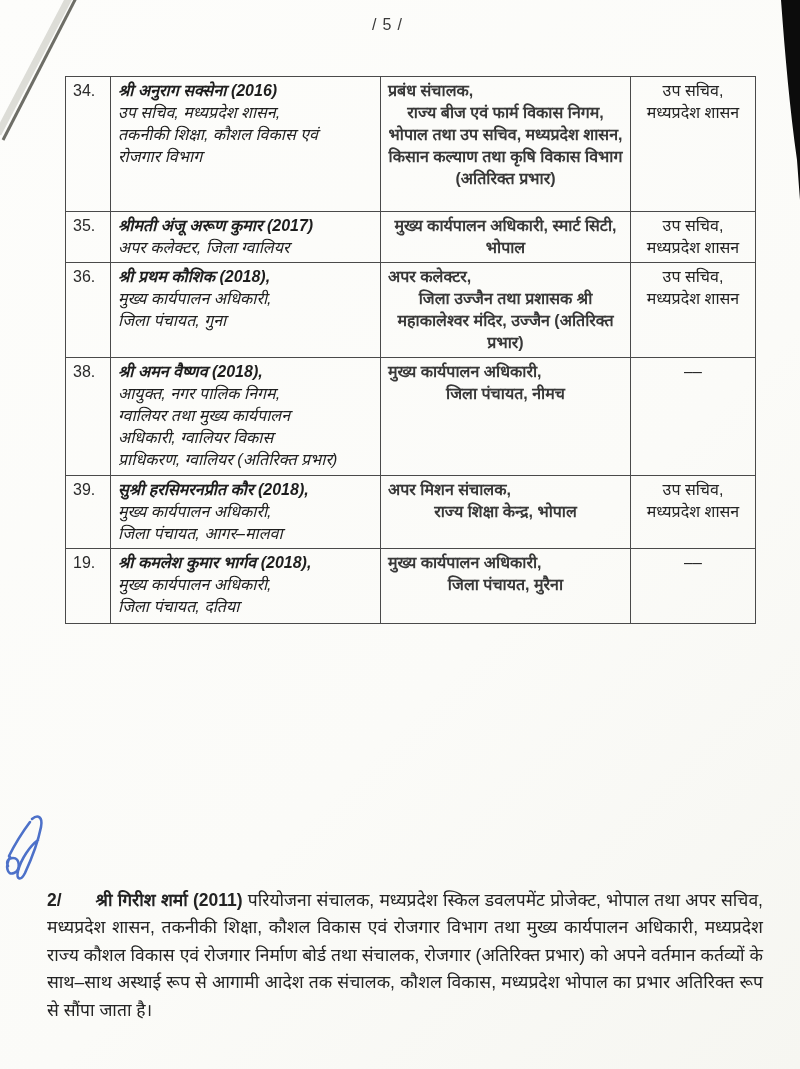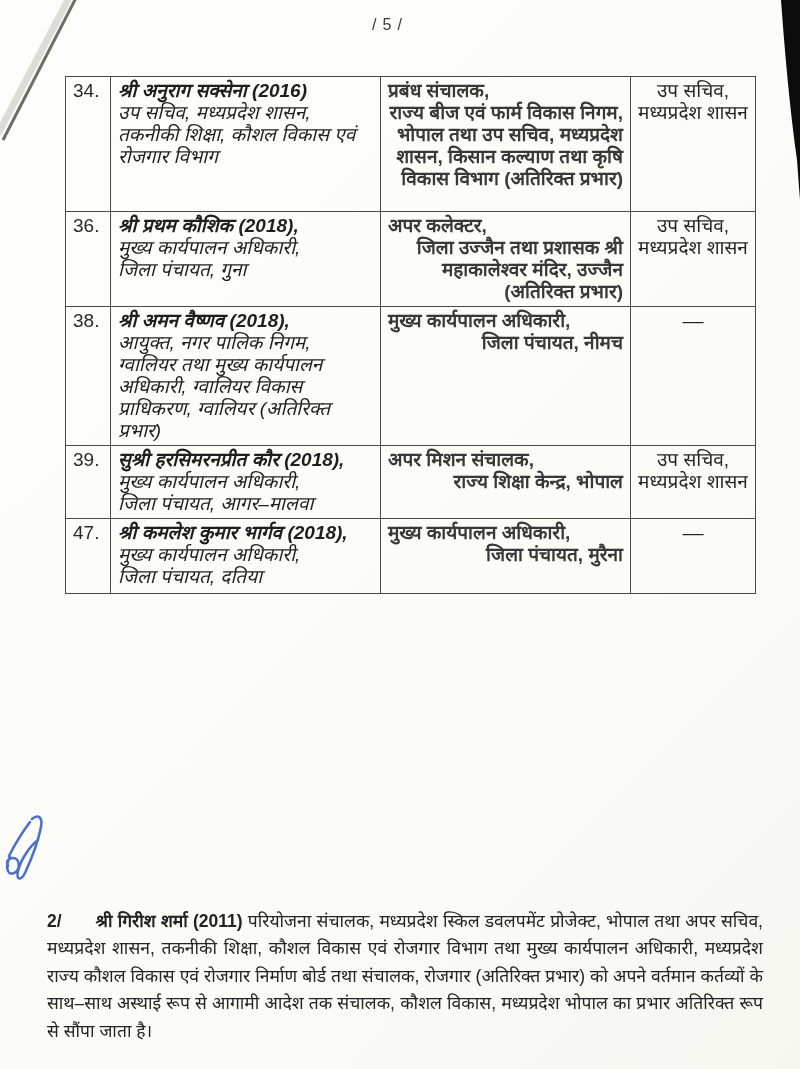--- a/index.html
+++ b/index.html
@@ -33,40 +33,40 @@
     position: absolute;
     left: 65px; top: 76px;
     width: 690px;
     border-collapse: collapse;
     table-layout: fixed;
   }
   table.officers td {
     border: 1px solid #4a4a4a;
     vertical-align: top;
     padding: 3px 7px 3px 7px;
-    font-size: 19px;
+    font-size: 16px;
     line-height: 22px;
   }
   td.sno {
     text-align: left;
     padding-left: 6px;
     font-size: 15px;
     color: #2a2a2a;
   }
   td.name-cell { color: #1e1e1e; font-style: italic; }
   td.post-cell { color: #383838; font-weight: bold; }
   td.post-cell .line { text-align: justify; }
-  td.post-cell .line:last-child { text-align: right; }
+  td.post-cell .line:last-child { text-align: center; }
   td.desig-cell { text-align: center; color: #242424; margin-top: 20px; }
   .line { min-height: 22px; }
   .strong { font-weight: bold; }
   
   .order-para {
     position: absolute;
-    left: 47px; top: 890px;
+    left: 47px; top: 869px;
     width: 716px;
     font-size: 17.5px;
     line-height: 27.5px;
     text-align: justify;
     color: #232323;
   }
   .order-para .para-num {
     font-weight: bold;
     margin-right: 34px;
   }
@@ -107,20 +107,34 @@
     <td class="post-cell">
             <div class="line">प्रबंध संचालक,</div>
             <div class="line">राज्य बीज एवं फार्म विकास निगम, भोपाल तथा उप सचिव, मध्यप्रदेश शासन, किसान कल्याण तथा कृषि विकास विभाग (अतिरिक्त प्रभार)</div>
           </td>
     <td class="desig-cell">
             <div class="line">उप सचिव,</div>
             <div class="line">मध्यप्रदेश शासन</div>
           </td>
   </tr>
 
+  <tr style="height: 47px;">
+    <td class="sno">35.</td>
+    <td class="name-cell">
+            <div class="line strong">श्रीमती अंजू अरूण कुमार (2017)</div>
+            <div class="line">अपर कलेक्टर, जिला ग्वालियर</div>
+          </td>
+    <td class="post-cell">
+            <div class="line">मुख्य कार्यपालन अधिकारी, स्मार्ट सिटी, भोपाल</div>
+          </td>
+    <td class="desig-cell">
+            <div class="line">उप सचिव,</div>
+            <div class="line">मध्यप्रदेश शासन</div>
+          </td>
+  </tr>
 
   <tr style="height: 94px;">
     <td class="sno">36.</td>
     <td class="name-cell">
             <div class="line strong">श्री प्रथम कौशिक (2018),</div>
             <div class="line">मुख्य कार्यपालन अधिकारी,</div>
             <div class="line">जिला पंचायत, गुना</div>
           </td>
     <td class="post-cell">
             <div class="line">अपर कलेक्टर,</div>
@@ -164,21 +178,21 @@
           </td>
     <td class="desig-cell">
             <div class="line">उप सचिव,</div>
             <div class="line">मध्यप्रदेश शासन</div>
           </td>
   </tr>
 
 
 
   <tr style="height: 75px;">
-    <td class="sno">47.</td>
+    <td class="sno">19.</td>
     <td class="name-cell">
             <div class="line strong">श्री कमलेश कुमार भार्गव (2018),</div>
             <div class="line">मुख्य कार्यपालन अधिकारी,</div>
             <div class="line">जिला पंचायत, दतिया</div>
           </td>
     <td class="post-cell">
             <div class="line">मुख्य कार्यपालन अधिकारी,</div>
             <div class="line">जिला पंचायत, मुरैना</div>
           </td>
     <td class="desig-cell">

